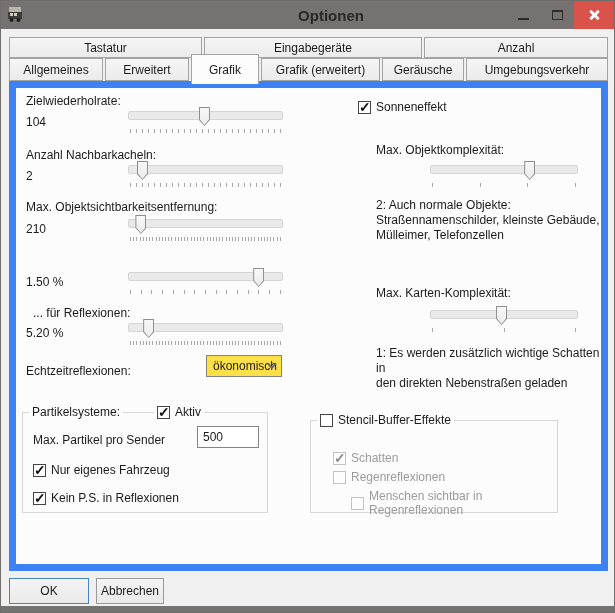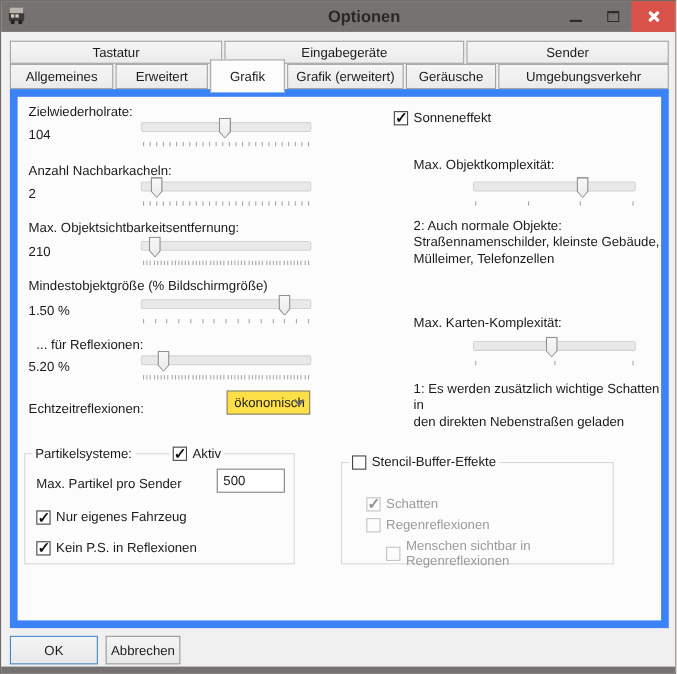--- a/index.html
+++ b/index.html
@@ -112,34 +112,34 @@
   </div>
 
   <div class="tab-row tab-row1">
     <div class="tab" style="width:193px">
         <span>Tastatur</span>
       </div>
     <div class="tab" style="width:218px">
         <span>Eingabegeräte</span>
       </div>
     <div class="tab" style="flex:1">
-        <span>Sender</span>
+        <span>Anzahl</span>
       </div>
   </div>
   <div class="tab-row tab-row2">
     <div class="tab" style="width:94px">
         <span>Allgemeines</span>
       </div>
     <div class="tab" style="width:84px">
         <span>Erweitert</span>
       </div>
     <div class="tab active" style="width:68px">
         <span>Grafik</span>
       </div>
-    <div class="tab" style="width:106px">
+    <div class="tab" style="width:119px">
         <span>Grafik (erweitert)</span>
       </div>
     <div class="tab" style="width:82px">
         <span>Geräusche</span>
       </div>
     <div class="tab" style="flex:1">
         <span>Umgebungsverkehr</span>
       </div>
   </div>
 
@@ -271,21 +271,20 @@
           <i></i>
           <i></i>
           <i></i>
           <i></i>
           <i></i>
           <i></i>
           <i></i>
         </div>
     </div>
 
-    <div class="abs lbl" style="left:10px; top:165px">Mindestobjektgröße (% Bildschirmgröße)</div>
     <div class="abs val" style="left:10px; top:187px">1.50 %</div>
     <div class="slider" style="left:112px; top:182px">
       <div class="track"></div>
       <div class="thumb" style="left: calc(84% - 5px);">
           <i></i>
         </div>
       <div class="ticks">
           <i></i>
           <i></i>
           <i></i>

